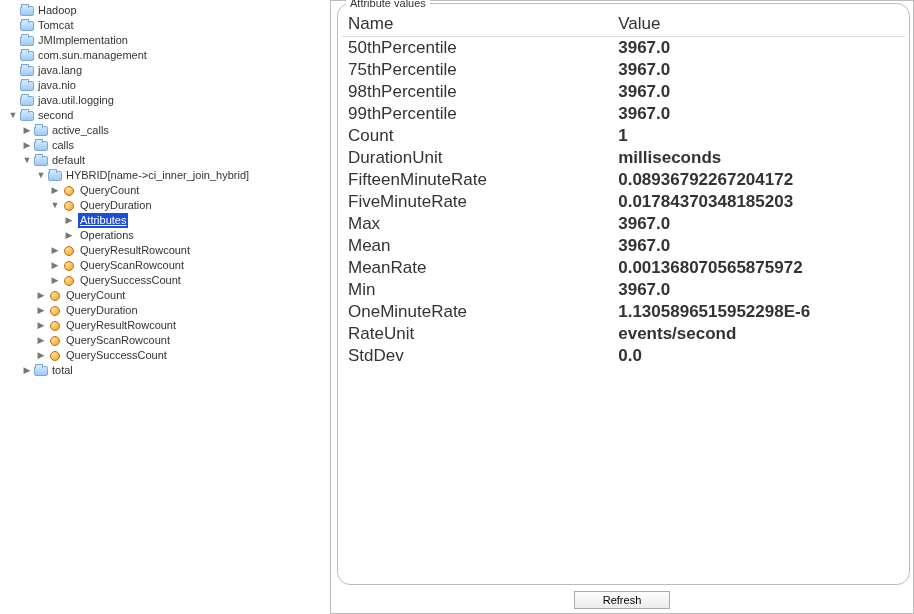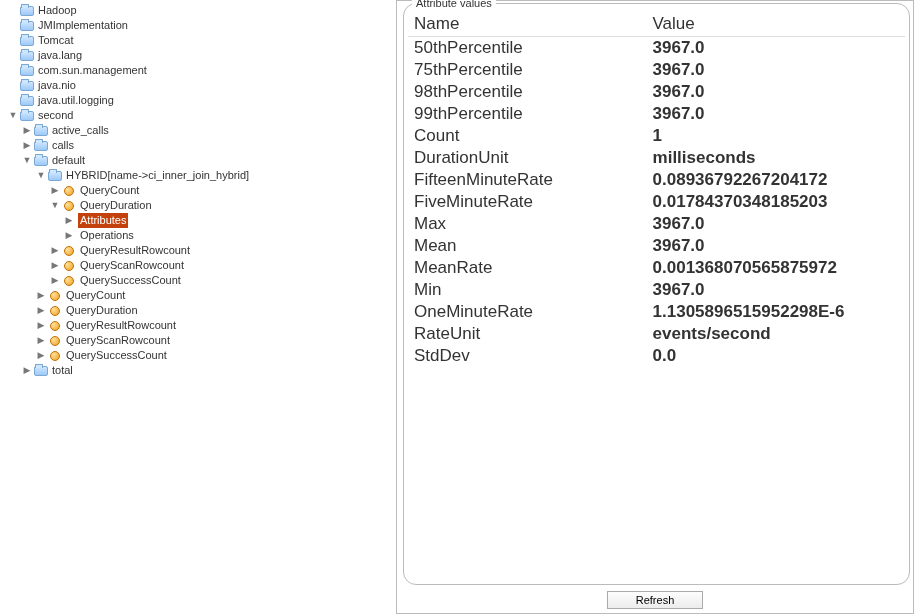--- a/index.html
+++ b/index.html
@@ -7,21 +7,21 @@
       font-family: "Lucida Grande", Arial, sans-serif;
       font-size: 11px;
       color: #333;
       background: #fff;
       width: 914px;
       height: 614px;
       overflow: hidden;
       display: flex;
     }
     .left-panel {
-      width: 397px;
+      width: 331px;
       height: 100%;
       border-right: 1px solid #bbb;
       overflow: auto;
       padding: 3px 0 0 8px;
     }
     .right-panel {
       flex: 1;
       height: 100%;
       display: flex;
       flex-direction: column;
@@ -103,63 +103,64 @@
       background:#cfe6ff;border:1px solid #7aa9d6;border-bottom:none;
       border-radius:1px 1px 0 0;
     }
     .bean {
       width: 10px; height: 10px; border-radius: 50%;
       background: radial-gradient(circle at 30% 30%, #ffe19a, #f0a020);
       border: 1px solid #c07000;
     }
     .label { padding: 0 2px; }
     .label.selected {
-      background: #c2410c;
+      background: #1d4ed8;
       color: #fff;
+      text-decoration: underline;
     }
   </style>
 </head>
 <body>
 
 <div class="left-panel">
   <div class="tree" id="tree-root">
       <ul>
         <li>
           <div class="row">
             <span class="toggle spacer">▶</span>
             <span class="icon folder"></span>
             <span class="label">Hadoop</span>
           </div>
         </li>
         <li>
           <div class="row">
             <span class="toggle spacer">▶</span>
             <span class="icon folder"></span>
+            <span class="label">Tomcat</span>
+          </div>
+        </li>
+        <li>
+          <div class="row">
+            <span class="toggle spacer">▶</span>
+            <span class="icon folder"></span>
             <span class="label">JMImplementation</span>
           </div>
         </li>
         <li>
           <div class="row">
             <span class="toggle spacer">▶</span>
             <span class="icon folder"></span>
-            <span class="label">Tomcat</span>
+            <span class="label">com.sun.management</span>
           </div>
         </li>
         <li>
           <div class="row">
             <span class="toggle spacer">▶</span>
             <span class="icon folder"></span>
             <span class="label">java.lang</span>
-          </div>
-        </li>
-        <li>
-          <div class="row">
-            <span class="toggle spacer">▶</span>
-            <span class="icon folder"></span>
-            <span class="label">com.sun.management</span>
           </div>
         </li>
         <li>
           <div class="row">
             <span class="toggle spacer">▶</span>
             <span class="icon folder"></span>
             <span class="label">java.nio</span>
           </div>
         </li>
         <li>

